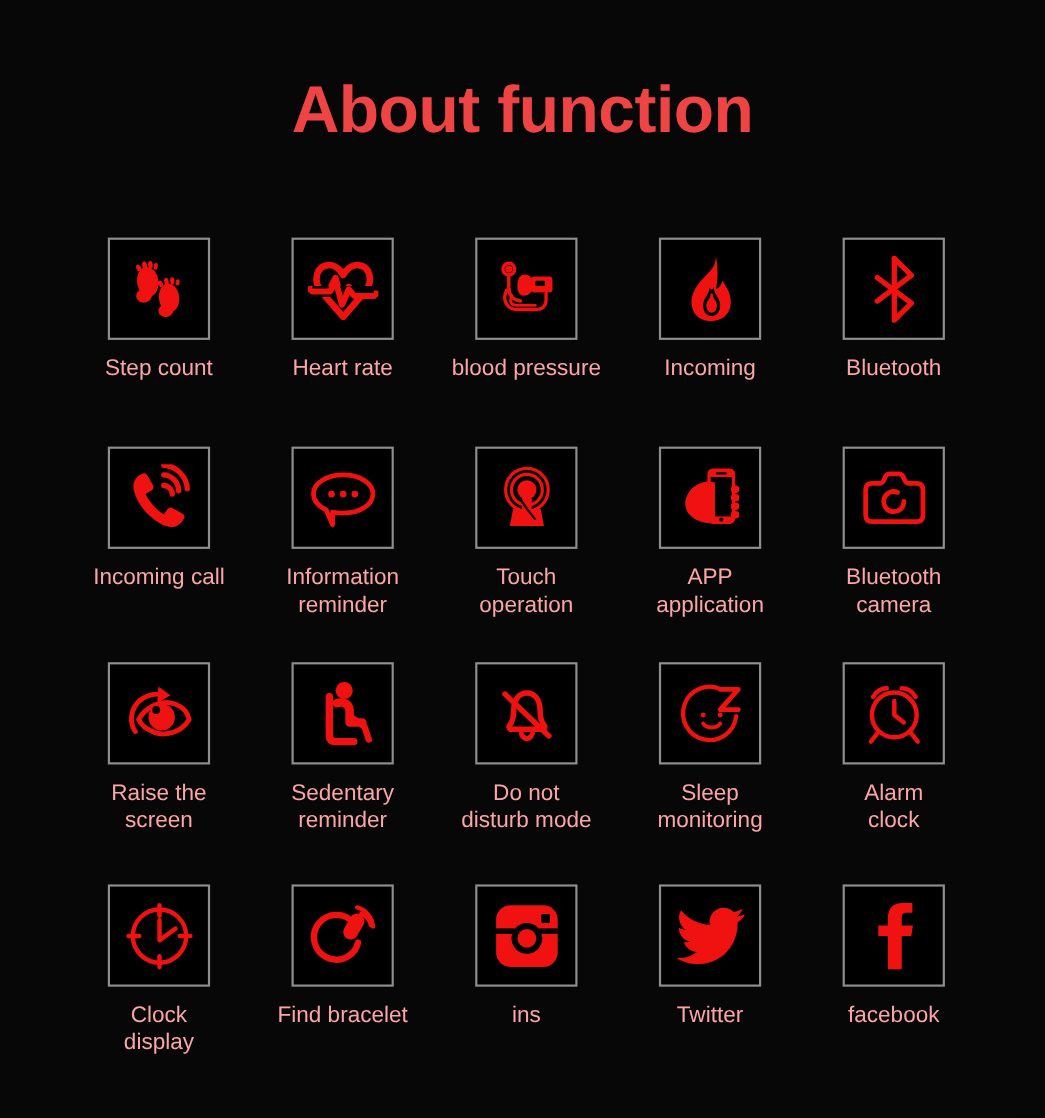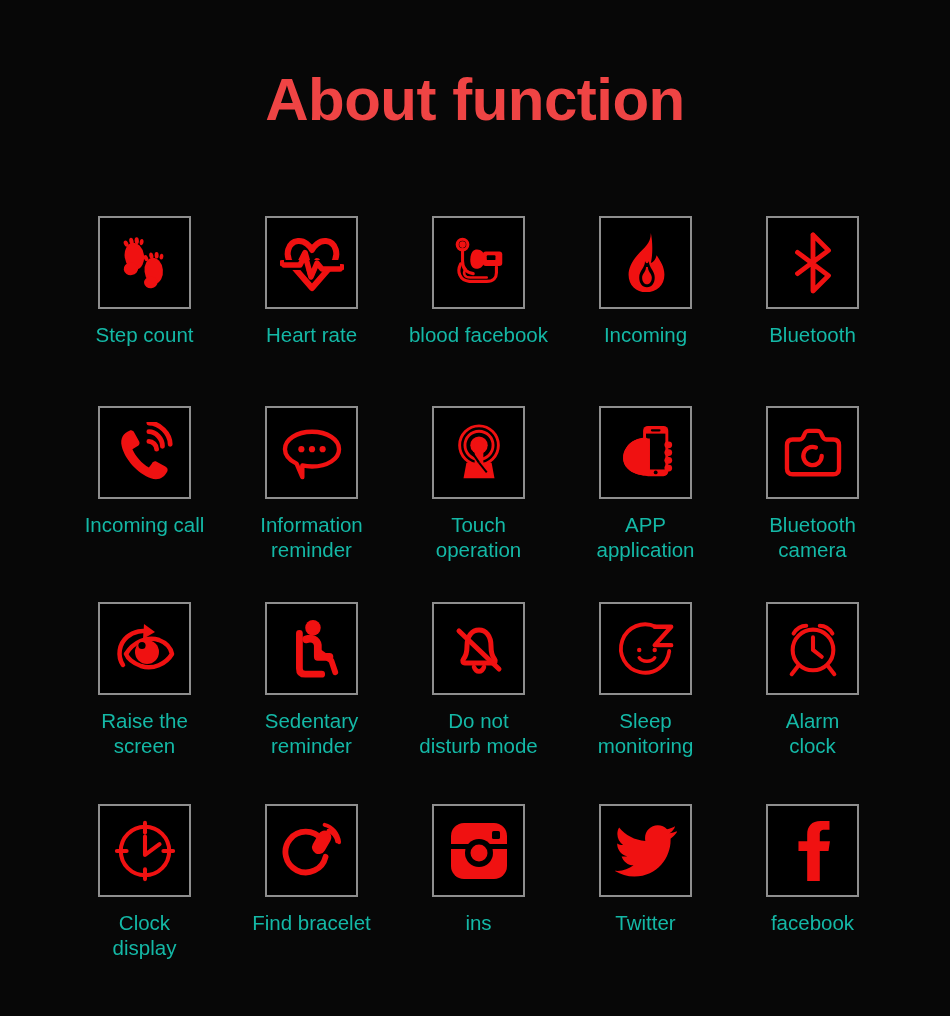--- a/index.html
+++ b/index.html
@@ -58,21 +58,21 @@
     display: flex;
     align-items: center;
     justify-content: center;
   }
   .icon-box svg {
     display: block;
   }
   .cell-label {
     margin-top: 13px;
     text-align: center;
-    color: #14b8a6;
+    color: #fca5a5;
     font-size: 20.5px;
     line-height: 25px;
     font-family: "Liberation Sans", sans-serif;
     white-space: pre-line;
     letter-spacing: 0px;
   }
   
   .row-0 { height: 190px; }
   .row-1 { height: 196px; justify-content: space-between; }
   .row-2 { height: 202px; }
@@ -133,21 +133,21 @@
               <circle cx="15" cy="13" r="1.8" fill="#f01111"></circle>
               <path d="M15 18.5 L15 30 C15 38 19 42 26 43" stroke-linecap="round"></path>
               <path d="M30 18 C36 18 38 23 38 28 C38 34 34 38 29 38 C25 38 23 34 23 29 C23 23 25 18 30 18 Z" fill="#f01111" stroke="none"></path>
               <rect x="36" y="20" width="20" height="15" rx="3" fill="#f01111" stroke="none"></rect>
               <rect x="40" y="24" width="9" height="5" rx="1" fill="#000000" stroke="none"></rect>
               <path d="M13 33 C9 41 12 50 22 51 L40 51 C47 51 50 47 50 42 L50 36" stroke-linecap="round"></path>
               <path d="M18 38 C15 43 17 47 23 47 L40 47" stroke-linecap="round" stroke-width="2.6"></path>
             </svg>
           </span>
         </div>
-        <div class="cell-label">blood facebook</div>
+        <div class="cell-label">blood pressure</div>
       </div>
 
       <div class="cell">
         <div class="icon-box">
           <span>
             <svg width="58" height="62" viewBox="0 0 56 64" fill="#f01111">
               <path d="M33 1 C33 12 26 16 19 24 C13 31 10 38 10 44 C10 55 18 62 28 62 C39 62 47 55 47 44 C47 36 43 30 39 24 C38 28 36 31 33 32 C35 24 35 10 33 1 Z"></path>
               <path d="M27 30 C27 37 21 40 21 47 C21 53 24 57 29 57 C34 57 37 53 37 47 C37 40 31 37 31 30 C30 33 28 33 27 30 Z" fill="#000000"></path>
               <path d="M28 36 C28 41 24 43 24 47 C24 51 26 54 29 54 C32 54 34 51 34 47 C34 43 30 41 30 36 Z" fill="#f01111"></path>
             </svg>

